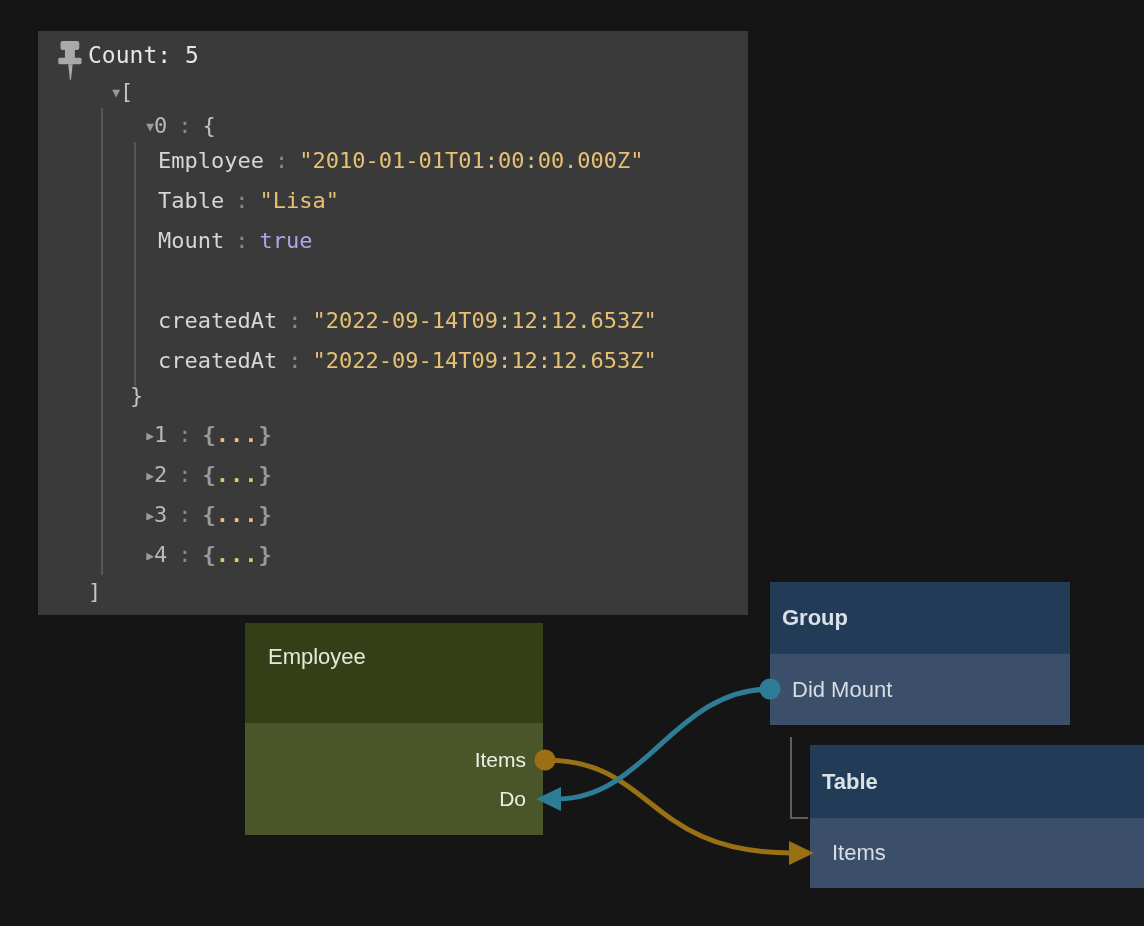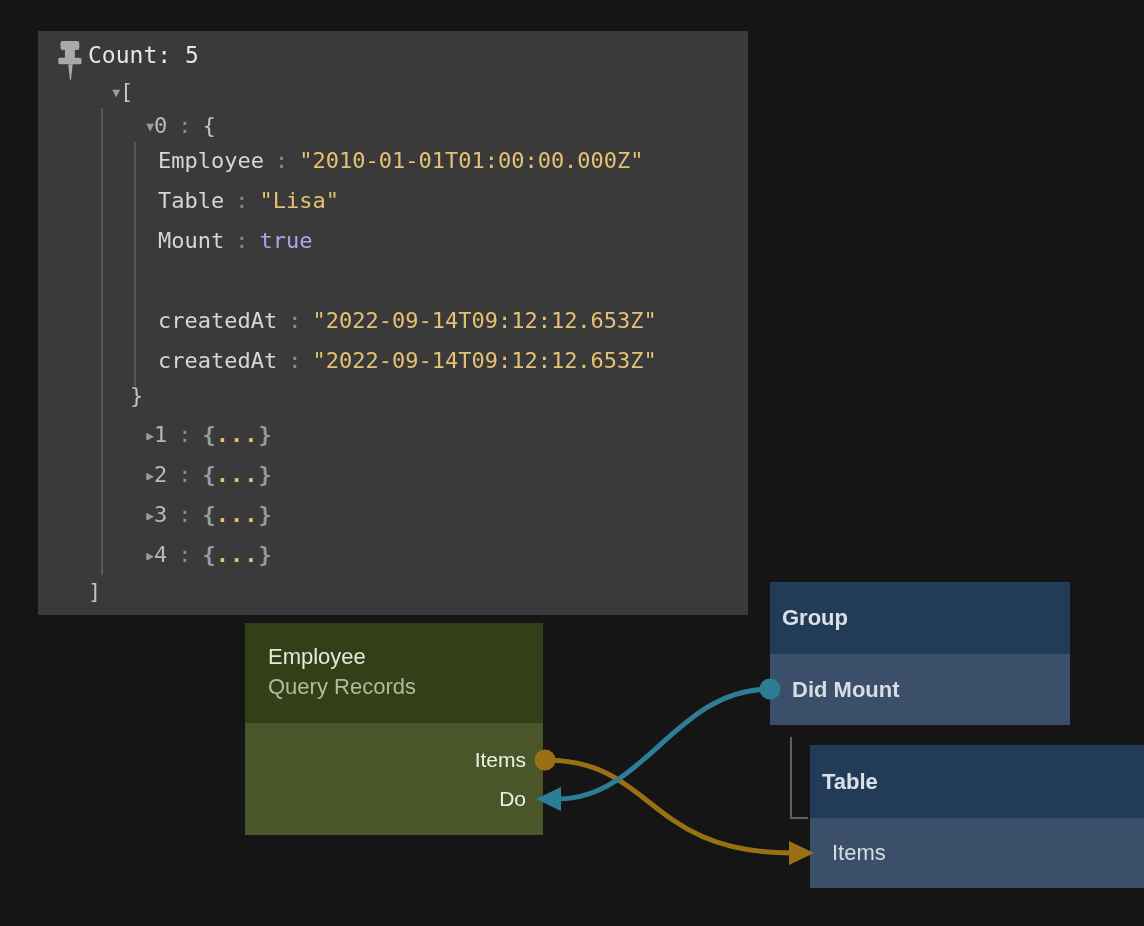--- a/index.html
+++ b/index.html
@@ -34,21 +34,21 @@
   .port{position:absolute;right:17px;height:38px;line-height:38px;font-size:21px;color:#eef0e4;}
   .port-items{top:18px;}
   .port-do{top:57px;}
 
   .blue-header{background:#223c58;display:flex;align-items:center;box-sizing:border-box;padding-left:12px;
                font-size:22px;font-weight:bold;color:#dce1e8;}
   .blue-row{background:#3b4f6b;display:flex;align-items:center;box-sizing:border-box;padding-left:22px;
             font-size:22px;color:#d8dde4;}
   .node-group{left:770px;top:582px;width:300px;}
   .node-group .blue-header{height:72px;}
-  .node-group .blue-row{height:71px;font-weight:bold;}
+  .node-group .blue-row{height:71px;}
   .node-table{left:810px;top:745px;width:350px;text-align:center;}
   .node-table .blue-header{height:73px;}
   .node-table .blue-row{height:70px;}
 
   
   .wires{position:absolute;left:0;top:0;pointer-events:none;}
 </style>
 </head>
 <body>
 
@@ -84,21 +84,20 @@
     <div class="insp-row" style="left:88px;top:425px;"><span class="tri">▶</span><span class="idx">2</span><span class="sep">:</span><span class="brb">{</span><span class="dots">...</span><span class="brb">}</span></div>
     <div class="insp-row" style="left:88px;top:465px;"><span class="tri">▶</span><span class="idx">3</span><span class="sep">:</span><span class="brb">{</span><span class="dots">...</span><span class="brb">}</span></div>
     <div class="insp-row" style="left:88px;top:505px;"><span class="tri">▶</span><span class="idx">4</span><span class="sep">:</span><span class="brb">{</span><span class="dots">...</span><span class="brb">}</span></div>
 
     <div class="insp-row" style="left:50px;top:542px;"><span class="br">]</span></div>
   </div>
 
   <div class="node node-employee">
     <div class="emp-header">
       <div class="emp-title">Employee</div>
-      <div class="emp-subtitle">Query Records</div>
     </div>
     <div class="emp-body">
       <div class="port port-items">Items</div>
       <div class="port port-do">Do</div>
     </div>
   </div>
 
   <div class="node node-group">
     <div class="blue-header">Group</div>
     <div class="blue-row">Did Mount</div>

